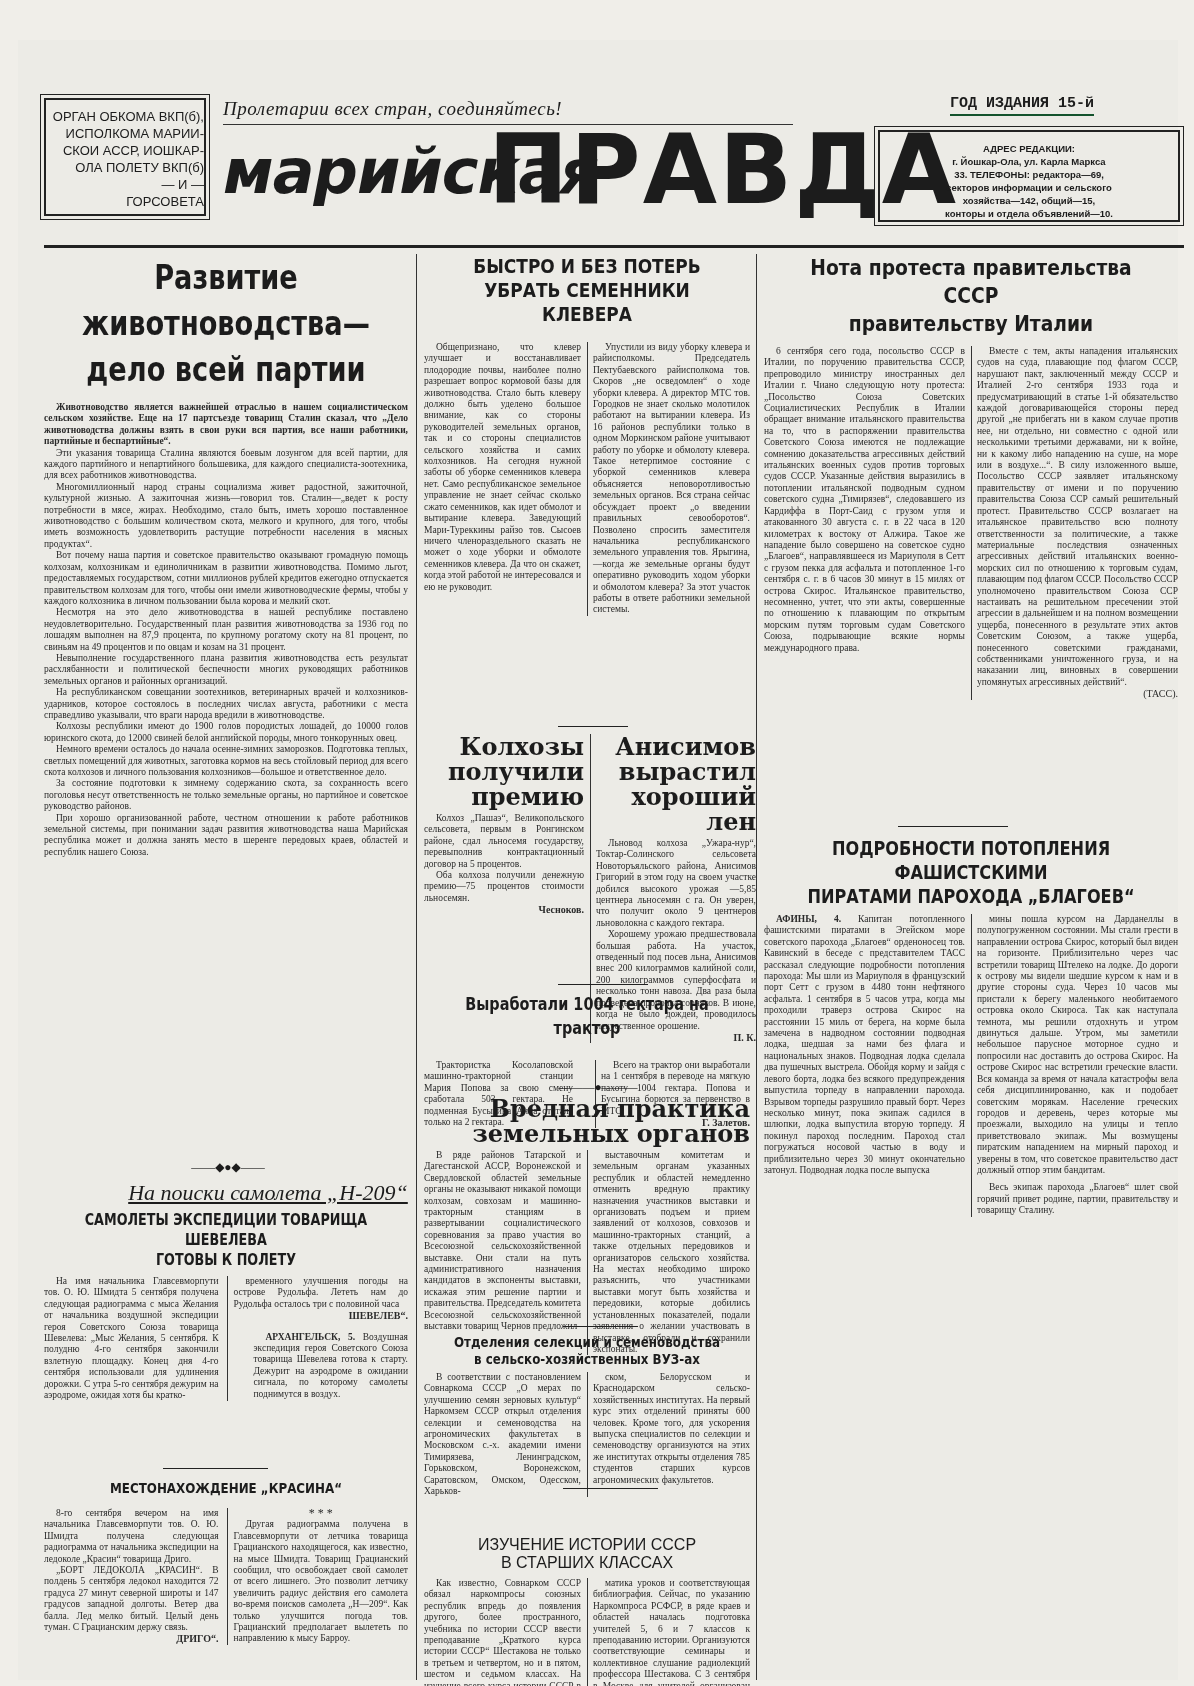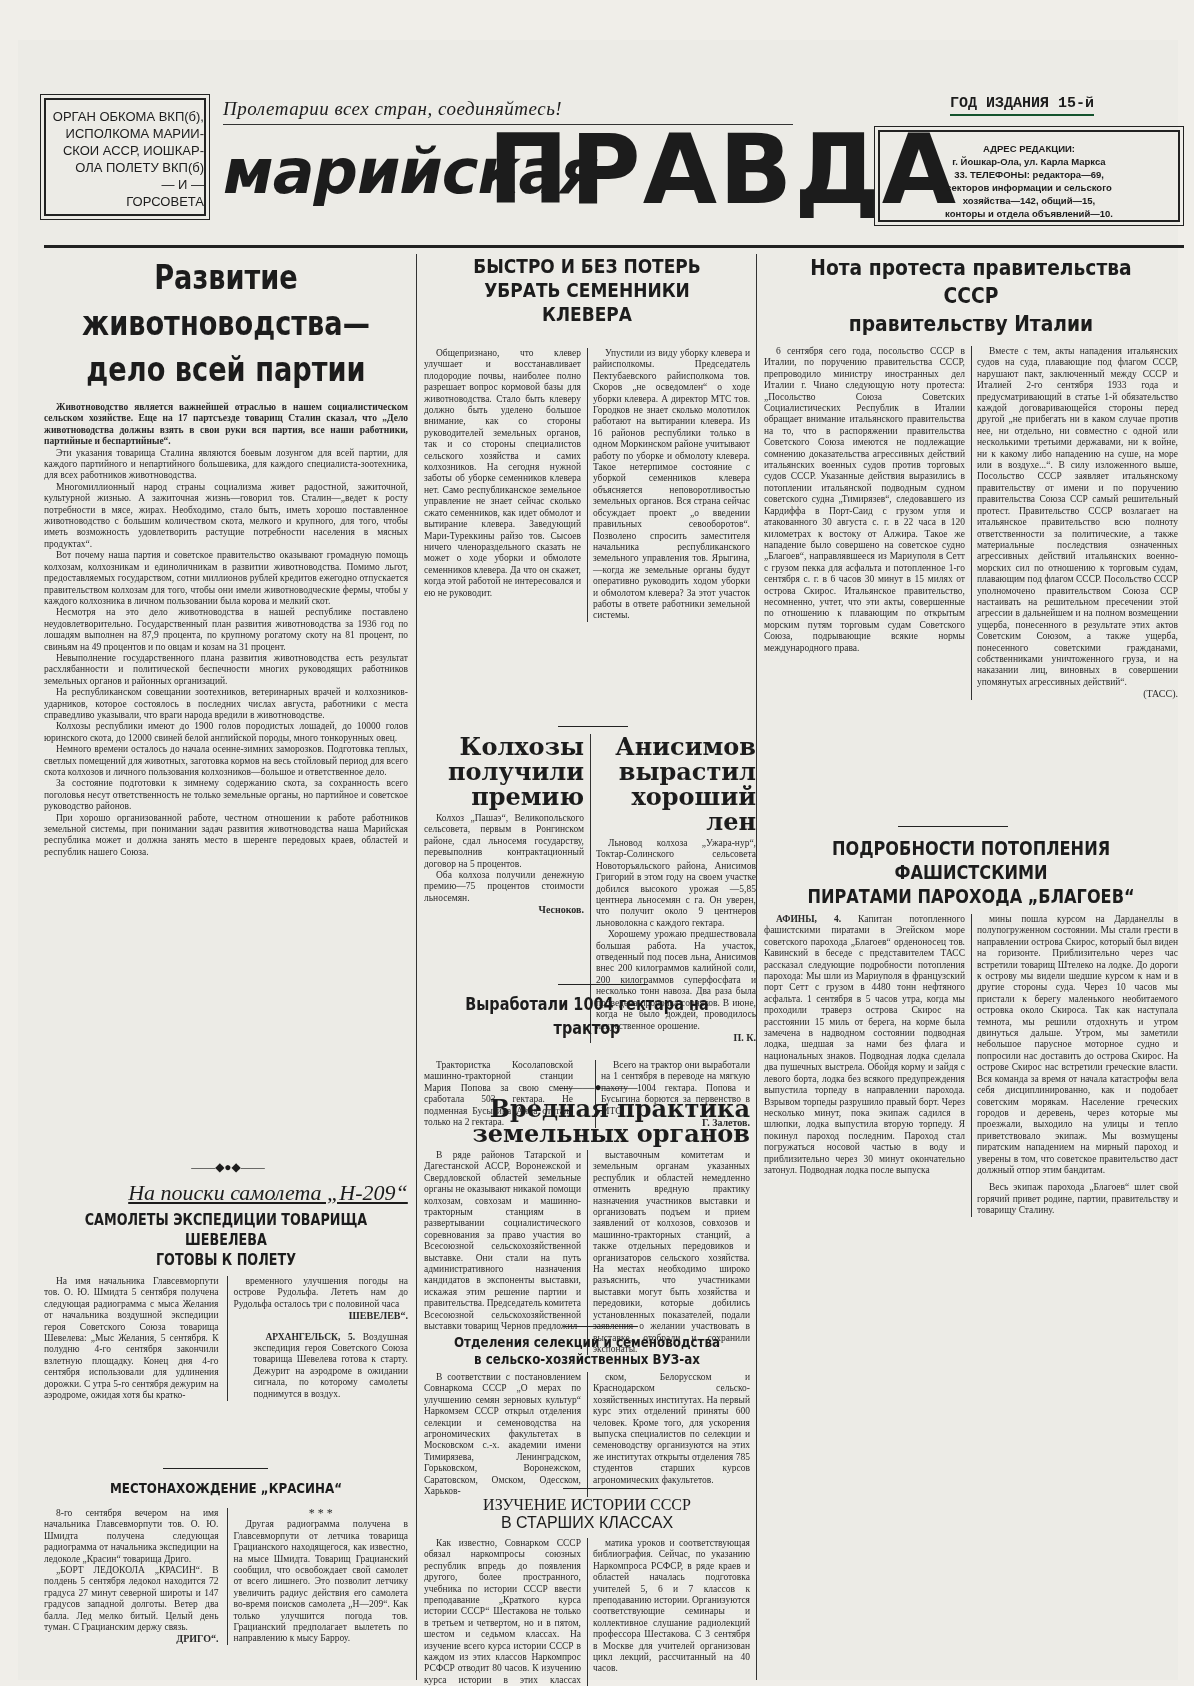--- a/index.html
+++ b/index.html
@@ -110,21 +110,21 @@
       </div>
     </div>
   </div>
 
   <div class="abs vsep" style="left:398px;top:214px;height:1426px;"></div>
   <div class="abs vsep" style="left:738px;top:214px;height:1426px;"></div>
 
   <div class="abs" style="left:406px;top:214px;width:326px;">
     <div class="hl2">БЫСТРО И БЕЗ ПОТЕРЬ</div>
     <div class="hl2">УБРАТЬ СЕМЕННИКИ КЛЕВЕРА</div>
-    <div style="display:flex;gap:6px;margin-top:22px;">
+    <div style="display:flex;gap:6px;margin-top:16px;">
       <div class="col" style="width:160px;">
           <p>Общепризнано, что клевер улучшает и восстанавливает плодородие почвы, наиболее полно разрешает вопрос кормовой базы для животноводства. Стало быть клеверу должно быть уделено большое внимание, как со стороны руководителей земельных органов, так и со стороны специалистов сельского хозяйства и самих колхозников. На сегодня нужной заботы об уборке семенников клевера нет. Само республиканское земельное управление не знает сейчас сколько сжато семенников, как идет обмолот и вытирание клевера. Заведующий Мари-Туреккины райзо тов. Сысоев ничего членораздельного сказать не может о ходе уборки и обмолоте семенников клевера. Да что он скажет, когда этой работой не интересовался и ею не руководит.</p>
         </div>
       <div class="col vsep" style="width:160px;padding-left:5px;">
           <p>Упустили из виду уборку клевера и райисполкомы. Председатель Пектубаевского райисполкома тов. Скоров „не осведомлен“ о ходе уборки клевера. А директор МТС тов. Городков не знает сколько молотилок работают на вытирании клевера. Из 16 районов республики только в одном Моркинском районе учитывают работу по уборке и обмолоту клевера. Такое нетерпимое состояние с уборкой семенников клевера объясняется неповоротливостью земельных органов. Вся страна сейчас обсуждает проект „о введении правильных севооборотов“. Позволено спросить заместителя начальника республиканского земельного управления тов. Ярыгина,—когда же земельные органы будут оперативно руководить ходом уборки и обмолотом клевера? За этот участок работы в ответе работники земельной системы.</p>
         </div>
     </div>
   </div>
 
   <div class="abs short" style="left:540px;top:686px;width:70px;"></div>
@@ -183,21 +183,21 @@
           <p>В соответствии с постановлением Совнаркома СССР „О мерах по улучшению семян зерновых культур“ Наркомзем СССР открыл отделения селекции и семеноводства на агрономических факультетах в Московском с.-х. академии имени Тимирязева, Ленинградском, Горьковском, Воронежском, Саратовском, Омском, Одесском, Харьков-</p>
         </div>
       <div class="col vsep" style="width:160px;padding-left:5px;">
           <p>ском, Белорусском и Краснодарском сельско-хозяйственных институтах. На первый курс этих отделений приняты 600 человек. Кроме того, для ускорения выпуска специалистов по селекции и семеноводству организуются на этих же институтах открыты отделения 785 студентов старших курсов агрономических факультетов.</p>
         </div>
     </div>
   </div>
 
   <div class="abs short" style="left:545px;top:1448px;width:95px;"></div>
   <div class="abs" style="left:406px;top:1456px;width:326px;">
-    <div style="text-align:center;font-family:Liberation Serif, serif;font-size:16px;line-height:18px;">ИЗУЧЕНИЕ ИСТОРИИ СССР</div>
+    <div style="text-align:center;font-family:Liberation Sans, sans-serif;font-size:16px;line-height:18px;margin-top:40px;">ИЗУЧЕНИЕ ИСТОРИИ СССР</div>
     <div style="text-align:center;font-family:'Liberation Sans',sans-serif;font-size:16px;line-height:18px;">В СТАРШИХ КЛАССАХ</div>
     <div style="display:flex;gap:6px;margin-top:6px;">
       <div class="col" style="width:160px;">
           <p>Как известно, Совнарком СССР обязал наркомпросы союзных республик впредь до появления другого, более пространного, учебника по истории СССР ввести преподавание „Краткого курса истории СССР“ Шестакова не только в третьем и четвертом, но и в пятом, шестом и седьмом классах. На изучение всего курса истории СССР в каждом из этих классов Наркомпрос РСФСР отводит 80 часов. К изучению курса истории в этих классах подготовлена те-</p>
         </div>
       <div class="col vsep" style="width:160px;padding-left:5px;">
           <p>матика уроков и соответствующая библиография. Сейчас, по указанию Наркомпроса РСФСР, в ряде краев и областей началась подготовка учителей 5, 6 и 7 классов к преподаванию истории. Организуются соответствующие семинары и коллективное слушание радиолекций профессора Шестакова. С 3 сентября в Москве для учителей организован цикл лекций, рассчитанный на 40 часов.</p>
         </div>
     </div>
   </div>

